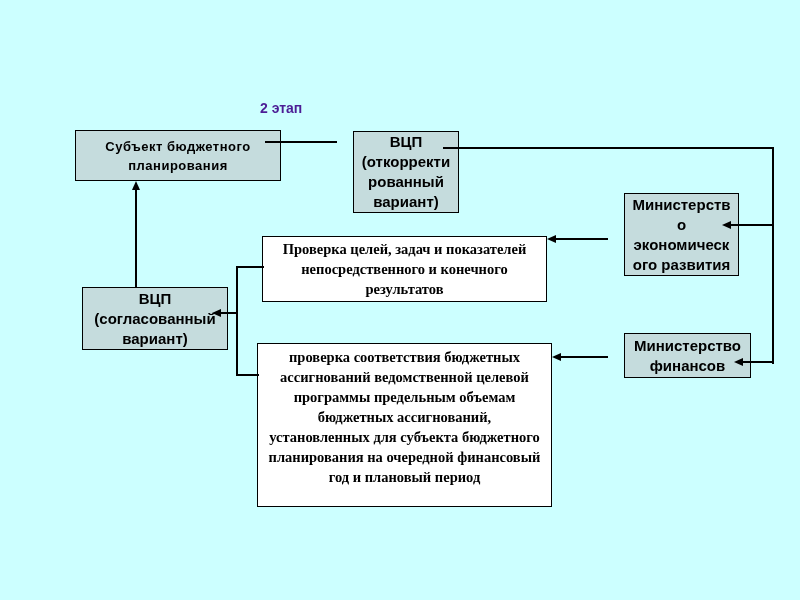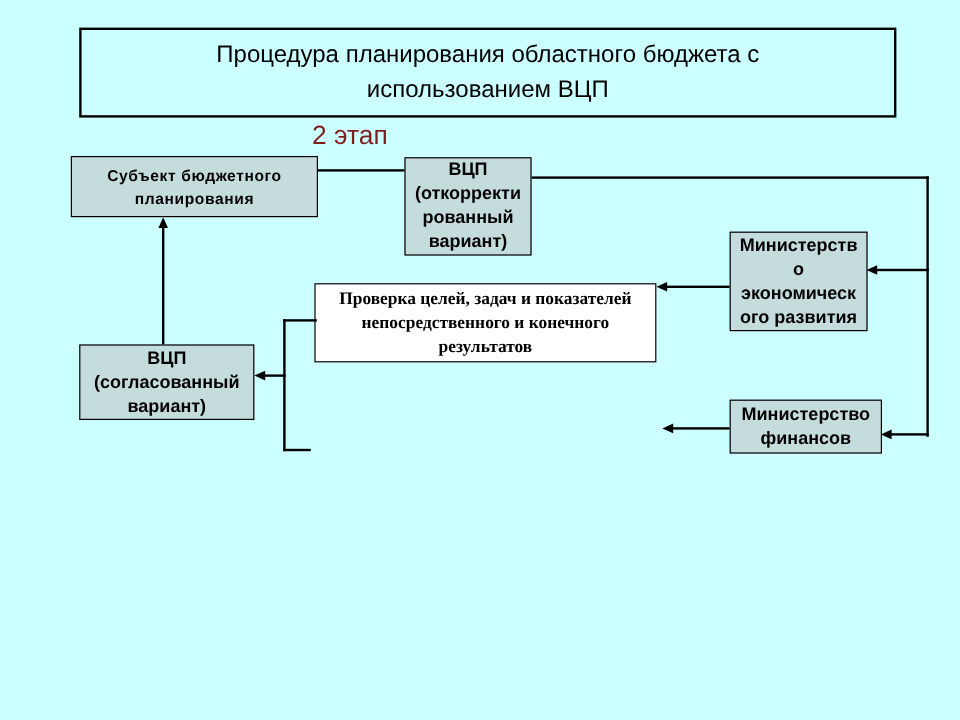--- a/index.html
+++ b/index.html
@@ -18,37 +18,37 @@
     border: 1px solid #000;
     display: flex;
     align-items: center;
     justify-content: center;
     text-align: center;
     white-space: pre-line;
     line-height: 20px;
     font-size: 15px;
     font-weight: bold;
   }
-  .teal  { background: #c5dcdd; }
+  .teal  { background: #c5dcdd; margin-left: 16px; }
   .white { background: #ffffff; font-family: "Liberation Serif", serif; font-size: 14.5px; }
 
   .title-box {
     position: absolute;
     left: 66px; top: 23px; width: 681px; height: 75px;
     box-sizing: border-box;
     border: 2px solid #000;
     display: flex; align-items: center; justify-content: center;
     text-align: center; white-space: pre-line;
     font-size: 20px; line-height: 29px;
   }
   .stage {
     position: absolute;
     left: 260px; top: 100px;
-    font-size: 22px; font-weight: normal;
-    color: #7f1d1d;
+    font-size: 14px; font-weight: bold;
+    color: #4c1d95;
   }
   .b-subject  { left: 59px;  top: 130px; width: 206px; height: 51px;
                 font-size: 13px; font-weight: bold; letter-spacing: 0.5px; line-height: 19px; }
   .b-vcpcorr  { left: 337px; top: 131px; width: 106px; height: 82px; }
   .b-mineco   { left: 608px; top: 193px; width: 115px; height: 83px; }
   .b-goals    { left: 262px; top: 236px; width: 285px; height: 66px; }
   .b-vcpagr   { left: 66px;  top: 287px; width: 146px; height: 63px; }
   .b-minfin   { left: 608px; top: 333px; width: 127px; height: 45px; align-items: center; }
   .b-budget   { left: 257px; top: 343px; width: 295px; height: 164px;
                 align-items: flex-start; padding-top: 3px; }
@@ -65,24 +65,20 @@
     border-left: 4px solid transparent;
     border-right: 4px solid transparent;
     border-bottom: 9px solid #000;
   }
 </style>
 </head>
 <body>
 
 <div class="slide">
 
-  <div class="title-box">
-    <span>Процедура планирования областного бюджета с
-использованием ВЦП</span>
-  </div>
 
   <div class="stage">2 этап</div>
 
   <div class="box teal b-subject">
     <span>Субъект бюджетного
 планирования</span>
   </div>
 
   <div class="box teal b-vcpcorr">
     <span>ВЦП
@@ -108,20 +104,29 @@
     <span>ВЦП
 (согласованный
 вариант)</span>
   </div>
 
   <div class="box teal b-minfin">
     <span>Министерство
 финансов</span>
   </div>
 
+  <div class="box white b-budget">
+    <span>проверка соответствия бюджетных
+ассигнований ведомственной целевой
+программы предельным объемам
+бюджетных ассигнований,
+установленных для субъекта бюджетного
+планирования на очередной финансовый
+год и плановый период</span>
+  </div>
 
   <div class="line" style="left:265px; top:141px; width:72px; height:2px;"></div>
 
   <div class="line" style="left:443px; top:147px; width:331px; height:2px;"></div>
   <div class="line" style="left:772px; top:147px; width:2px; height:217px;"></div>
 
   <div class="line" style="left:730px; top:224px; width:44px; height:2px;"></div>
   <div class="arrow-left" style="left:722px; top:221px;"></div>
 
   <div class="line" style="left:742px; top:361px; width:32px; height:2px;"></div>

